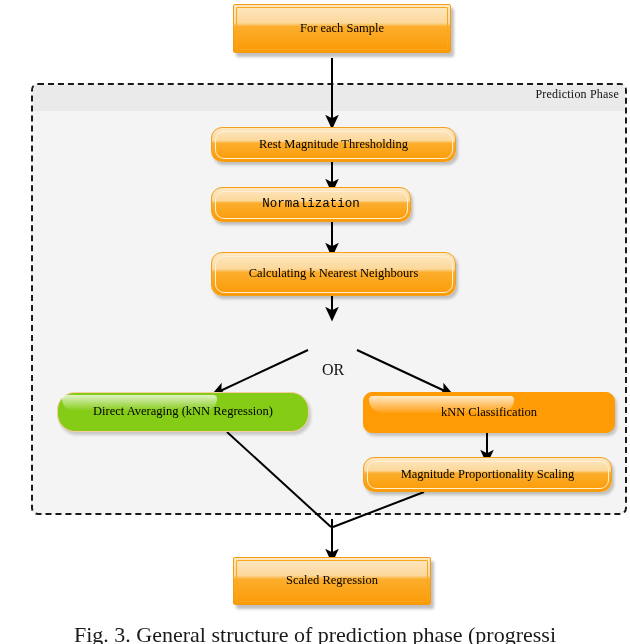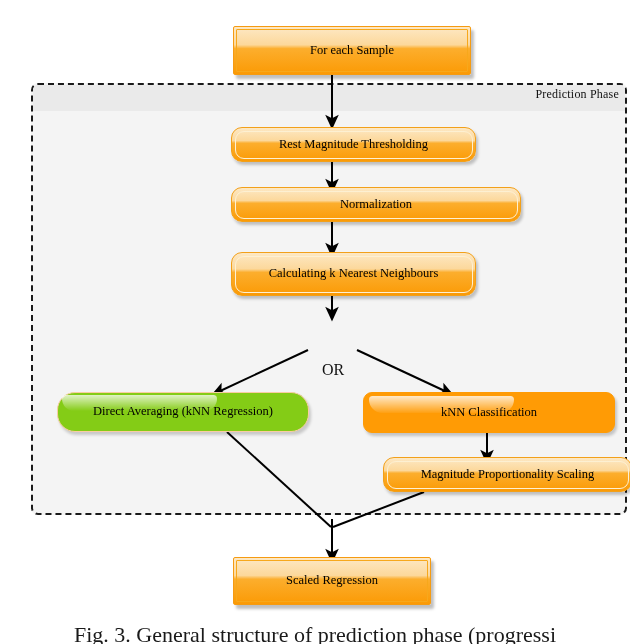--- a/index.html
+++ b/index.html
@@ -44,21 +44,20 @@
   .node.sharp{border-radius:2px;box-shadow:3px 4px 3px rgba(0,0,0,.25);}
   .node.sharp::before{
     content:"";position:absolute;inset:2px;border:1px solid #f7a81c;
     border-radius:1px;pointer-events:none;z-index:2;
   }
 
   
   .node.round{
     border-radius:11px;
     border:1px solid #f2a01a;
-    margin-left:20px;
   }
   .node.round::before{
     content:"";position:absolute;inset:2.5px;border:1px solid #fdf0d2;
     border-radius:9px;pointer-events:none;z-index:2;
   }
 
   
   .node.peach{
     background:#84cc16;
     border:1px solid #f9cda2;
@@ -132,29 +131,29 @@
       <line x1="487" y1="433" x2="487" y2="457" marker-end="url(#ah)"></line>
 
       <line x1="227" y1="432" x2="331" y2="527"></line>
 
       <line x1="424" y1="492" x2="333" y2="527"></line>
 
       <line x1="332" y1="519" x2="332" y2="556" marker-end="url(#ah)"></line>
     </g>
   </svg>
 
-  <div class="node sharp" style="left:233px;top:26px;width:238px;height:49px;">
+  <div class="node sharp" style="left:233px;top:4px;width:218px;height:49px;">
     <span>For each Sample</span>
   </div>
 
   <div class="node round" style="left:211px;top:127px;width:245px;height:35px;">
     <span>Rest Magnitude Thresholding</span>
   </div>
 
-  <div class="node round" style="left:211px;top:187px;width:290px;height:35px;">
+  <div class="node round" style="left:211px;top:187px;width:200px;height:35px;font-family:Liberation Mono, monospace;">
     <span>Normalization</span>
   </div>
 
   <div class="node round" style="left:211px;top:252px;width:245px;height:44px;">
     <span>Calculating k Nearest Neighbours</span>
   </div>
 
 
   <div class="or-label" style="left:322px;top:361px;">OR</div>
 

